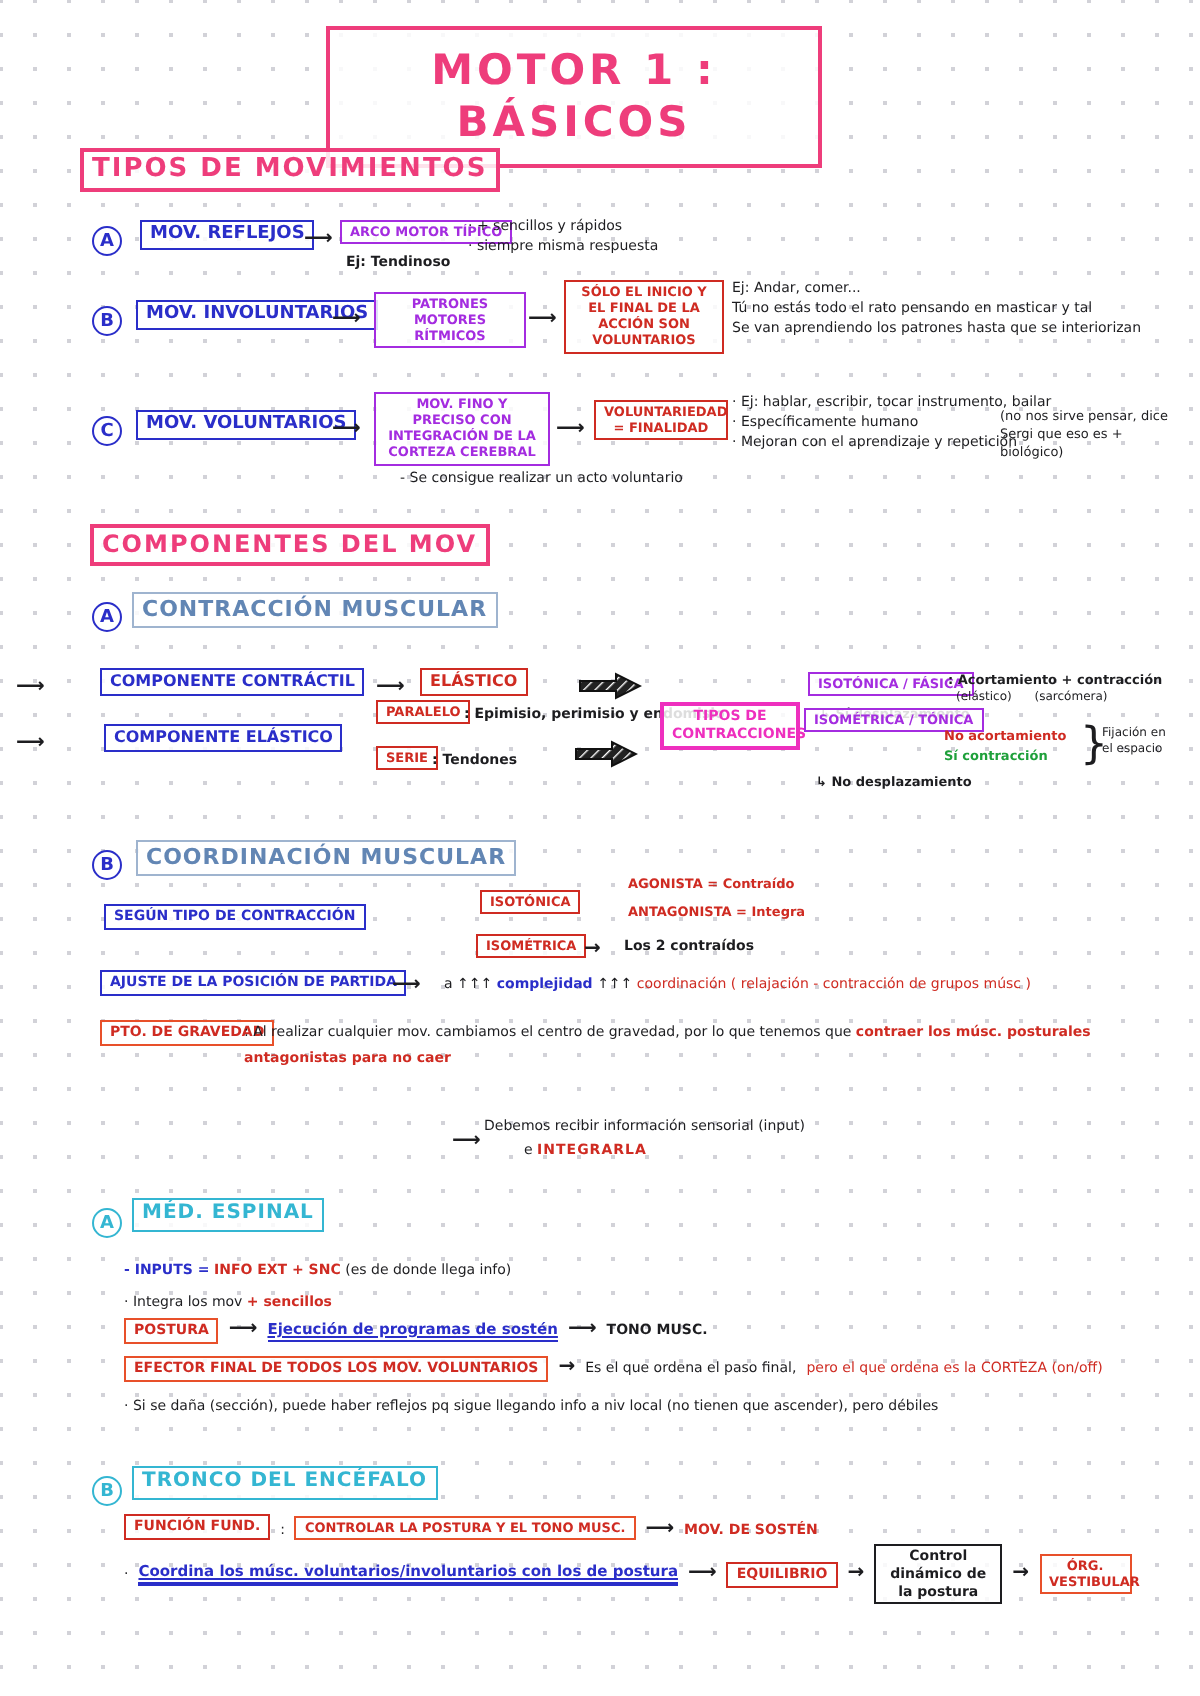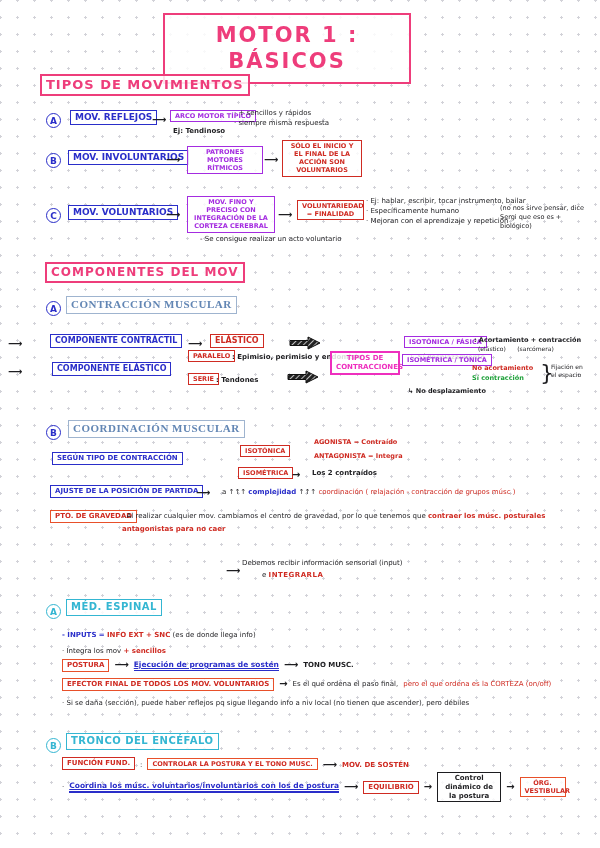--- a/index.html
+++ b/index.html
@@ -14,21 +14,21 @@
     background-size:17px 17px;background-position:9px 9px;}
   .abs{position:absolute;}
   .box{display:inline-block;border:1.6px solid var(--ink);padding:1px 4px;font-weight:bold;background:rgba(255,255,255,.85);line-height:1.25;}
   .c-pink{color:var(--pink);border-color:var(--pink);}
   .c-magenta{color:var(--magenta);border-color:var(--magenta);}
   .c-blue{color:var(--blue);border-color:var(--blue);}
   .c-purple{color:var(--purple);border-color:var(--purple);}
   .c-red{color:var(--red);border-color:var(--red);}
   .c-orange{color:var(--red);border-color:var(--orange);}
   .c-cyan{color:var(--cyan);border-color:var(--cyan);}
-  .c-steel{color:var(--steel);border-color:#9fb4cf;font-family:Liberation Serif, serif;}
+  .c-steel{color:var(--steel);border-color:#9fb4cf;}
   .t-red{color:var(--red);}
   .t-blue{color:var(--blue);}
   .t-green{color:var(--green);}
   .title-box{border-width:2.5px;font-size:21px;letter-spacing:2px;text-align:center;padding:7px 0;}
   .h1{font-size:13px;letter-spacing:1px;border-width:2px;}
   .circ{width:15px;height:15px;border-radius:50%;border:1.5px solid var(--blue);color:var(--blue);
     display:inline-flex;align-items:center;justify-content:center;font-size:9px;font-weight:bold;background:#fff;}
   .circ.cy{border-color:var(--cyan);color:var(--cyan);}
   .ar{font-weight:bold;color:var(--ink);font-size:10px;line-height:1;}
   .t7{font-size:7px;line-height:1.45;}
@@ -57,20 +57,25 @@
     <div>· + sencillos y rápidos</div>
     <div>· siempre misma respuesta</div>
   </div>
 
   <div class="abs circ" style="left:46px;top:153px;">B</div>
   <div class="abs box c-blue" style="left:68px;top:150px;font-size:9px;">MOV. INVOLUNTARIOS</div>
   <span class="abs ar" style="left:166px;top:155px;">⟶</span>
   <div class="abs box c-purple ctr" style="left:187px;top:146px;width:76px;font-size:6.5px;">PATRONES MOTORES RÍTMICOS</div>
   <span class="abs ar" style="left:264px;top:155px;">⟶</span>
   <div class="abs box c-red ctr" style="left:282px;top:140px;width:80px;font-size:6.5px;">SÓLO EL INICIO Y EL FINAL DE LA ACCIÓN SON VOLUNTARIOS</div>
+  <div class="abs t7" style="left:366px;top:139px;">
+    <div>Ej: Andar, comer...</div>
+    <div>Tú no estás todo el rato pensando en masticar y tal</div>
+    <div>Se van aprendiendo los patrones hasta que se interiorizan</div>
+  </div>
 
   <div class="abs circ" style="left:46px;top:208px;">C</div>
   <div class="abs box c-blue" style="left:68px;top:205px;font-size:9px;">MOV. VOLUNTARIOS</div>
   <span class="abs ar" style="left:166px;top:210px;">⟶</span>
   <div class="abs box c-purple ctr" style="left:187px;top:196px;width:88px;font-size:6.5px;">MOV. FINO Y PRECISO CON INTEGRACIÓN DE LA CORTEZA CEREBRAL</div>
   <span class="abs ar" style="left:278px;top:210px;">⟶</span>
   <div class="abs box c-red ctr" style="left:297px;top:200px;width:67px;font-size:6.5px;text-align:center;">VOLUNTARIEDAD = FINALIDAD</div>
   <div class="abs t7" style="left:366px;top:196px;">
     <div>· Ej: hablar, escribir, tocar instrumento, bailar</div>
     <div>· Específicamente humano</div>

